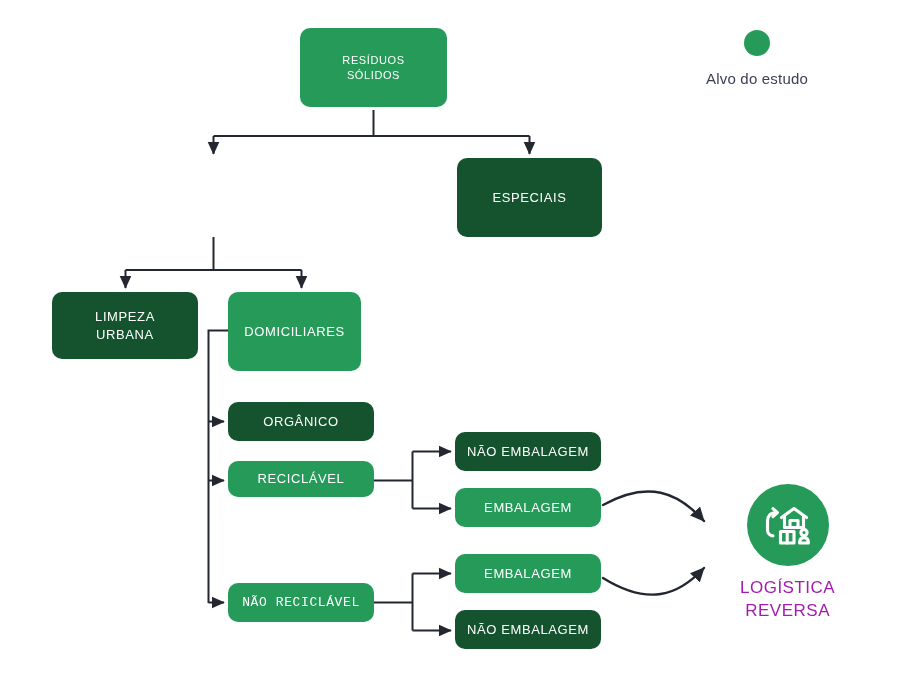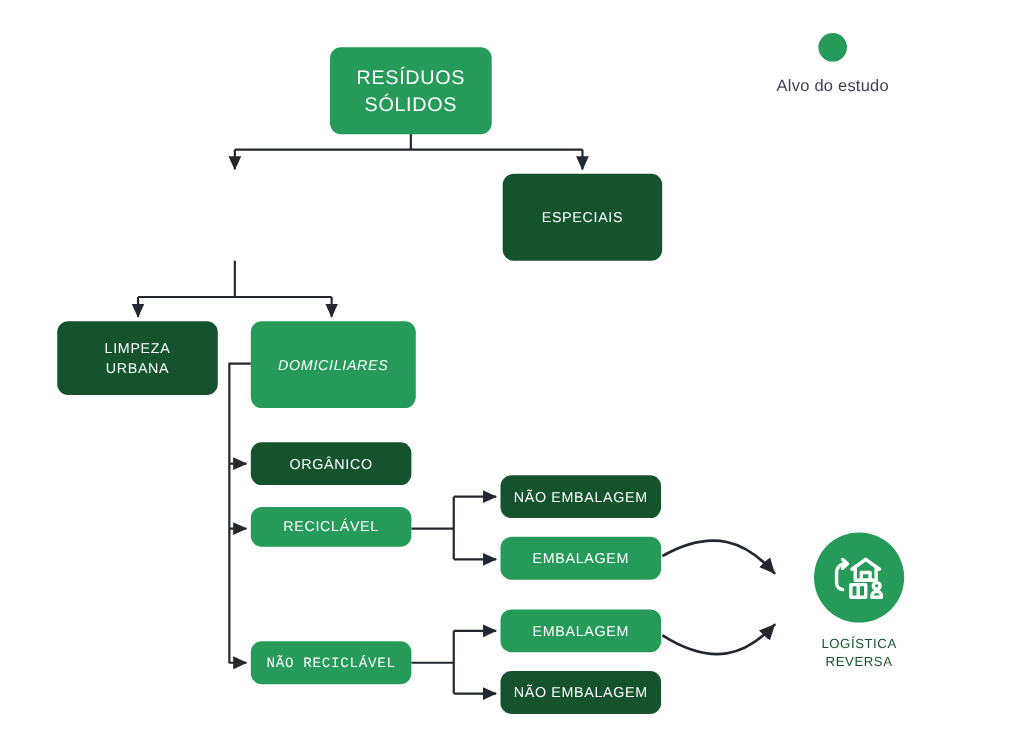--- a/index.html
+++ b/index.html
@@ -78,22 +78,22 @@
     width: 82px;
     height: 82px;
     border-radius: 50%;
     background: #269B59;
     display: flex;
     align-items: center;
     justify-content: center;
   }
   .lr-label {
     margin-top: 11px;
-    font-size: 12px;
-    color: #14532d;
+    font-size: 17px;
+    color: #a21caf;
     text-align: center;
     line-height: 1.35;
     letter-spacing: 0.5px;
     white-space: pre-line;
   }
 </style>
 </head>
 <body>
 
 <div id="canvas">
@@ -133,30 +133,30 @@
       <path d="M374,602.5 L412.5,602.5"></path>
       <path d="M412.5,573.5 L412.5,630.5"></path>
       <path d="M412.5,573.5 L451,573.5" marker-end="url(#arrow)"></path>
       <path d="M412.5,630.5 L451,630.5" marker-end="url(#arrow)"></path>
 
       <path d="M603,505 C648,480 678,492 704,521" stroke-width="2.4" stroke-linecap="round" marker-end="url(#arrowCurve)"></path>
       <path d="M603,578 C648,606 678,596 704,568" stroke-width="2.4" stroke-linecap="round" marker-end="url(#arrowCurve)"></path>
     </g>
   </svg>
 
-  <div class="node green" style="left:300px; top:43px; width:147px; height:79px; font-size:18px; white-space:pre-line;">RESÍDUOS
+  <div class="node green" style="left:300px; top:28px; width:147px; height:79px; font-size:11px; white-space:pre-line;">RESÍDUOS
 SÓLIDOS</div>
 
 
   <div class="node dark" style="left:457px; top:158px; width:145px; height:79px; font-size:13px; white-space:pre-line;">ESPECIAIS</div>
 
   <div class="node dark" style="left:52px; top:292px; width:146px; height:67px; font-size:13px; white-space:pre-line;">LIMPEZA
 URBANA</div>
 
-  <div class="node green" style="left:228px; top:292px; width:150px; height:79px; font-size:13px; white-space:pre-line;font-style:italic;">DOMICILIARES</div>
+  <div class="node green" style="left:228px; top:292px; width:133px; height:79px; font-size:13px; white-space:pre-line;">DOMICILIARES</div>
 
   <div class="node dark" style="left:228px; top:402px; width:146px; height:39px; font-size:13px; white-space:pre-line;">ORGÂNICO</div>
 
   <div class="node green" style="left:228px; top:461px; width:146px; height:36px; font-size:13px; white-space:pre-line;">RECICLÁVEL</div>
 
   <div class="node green" style="left:228px; top:583px; width:146px; height:39px; font-size:13px; white-space:pre-line;font-family:Liberation Mono, monospace;">NÃO RECICLÁVEL</div>
 
   <div class="node dark" style="left:455px; top:432px; width:146px; height:39px; font-size:13px; white-space:pre-line;">NÃO EMBALAGEM</div>
 
   <div class="node green" style="left:455px; top:488px; width:146px; height:39px; font-size:13px; white-space:pre-line;">EMBALAGEM</div>

